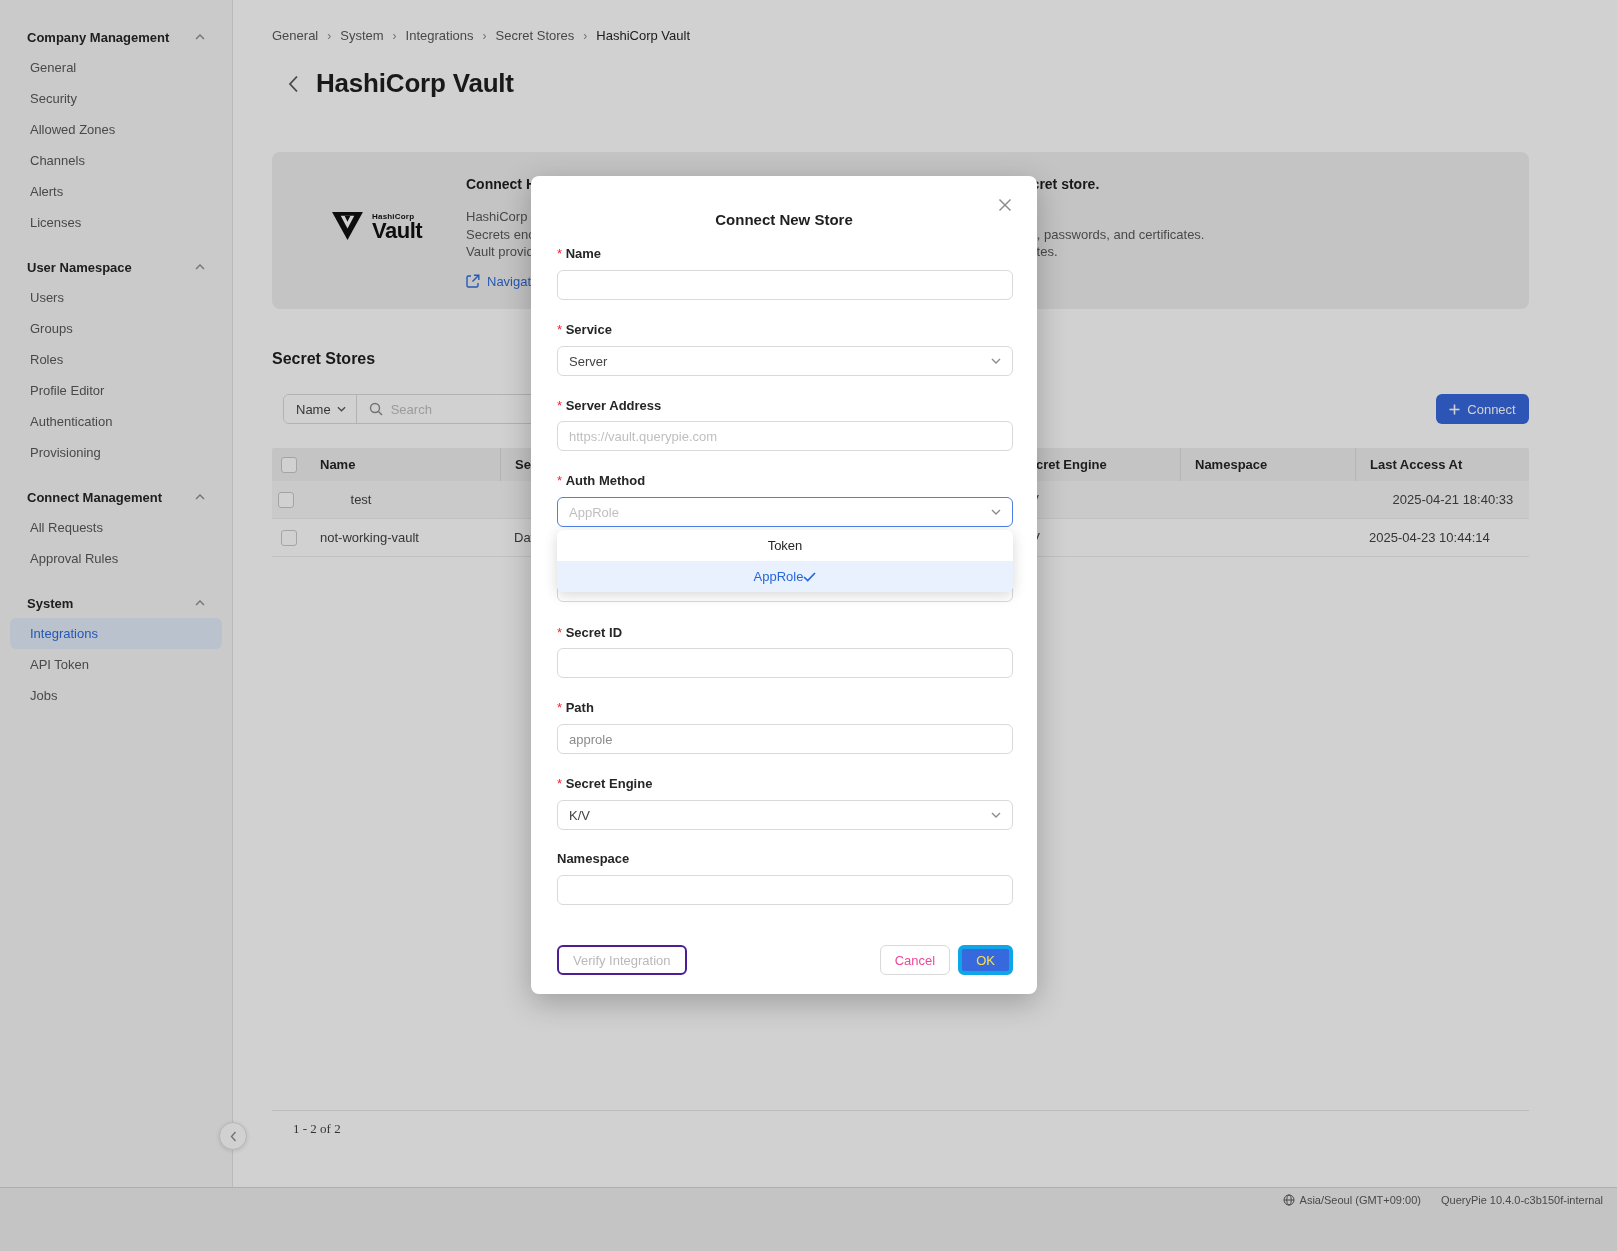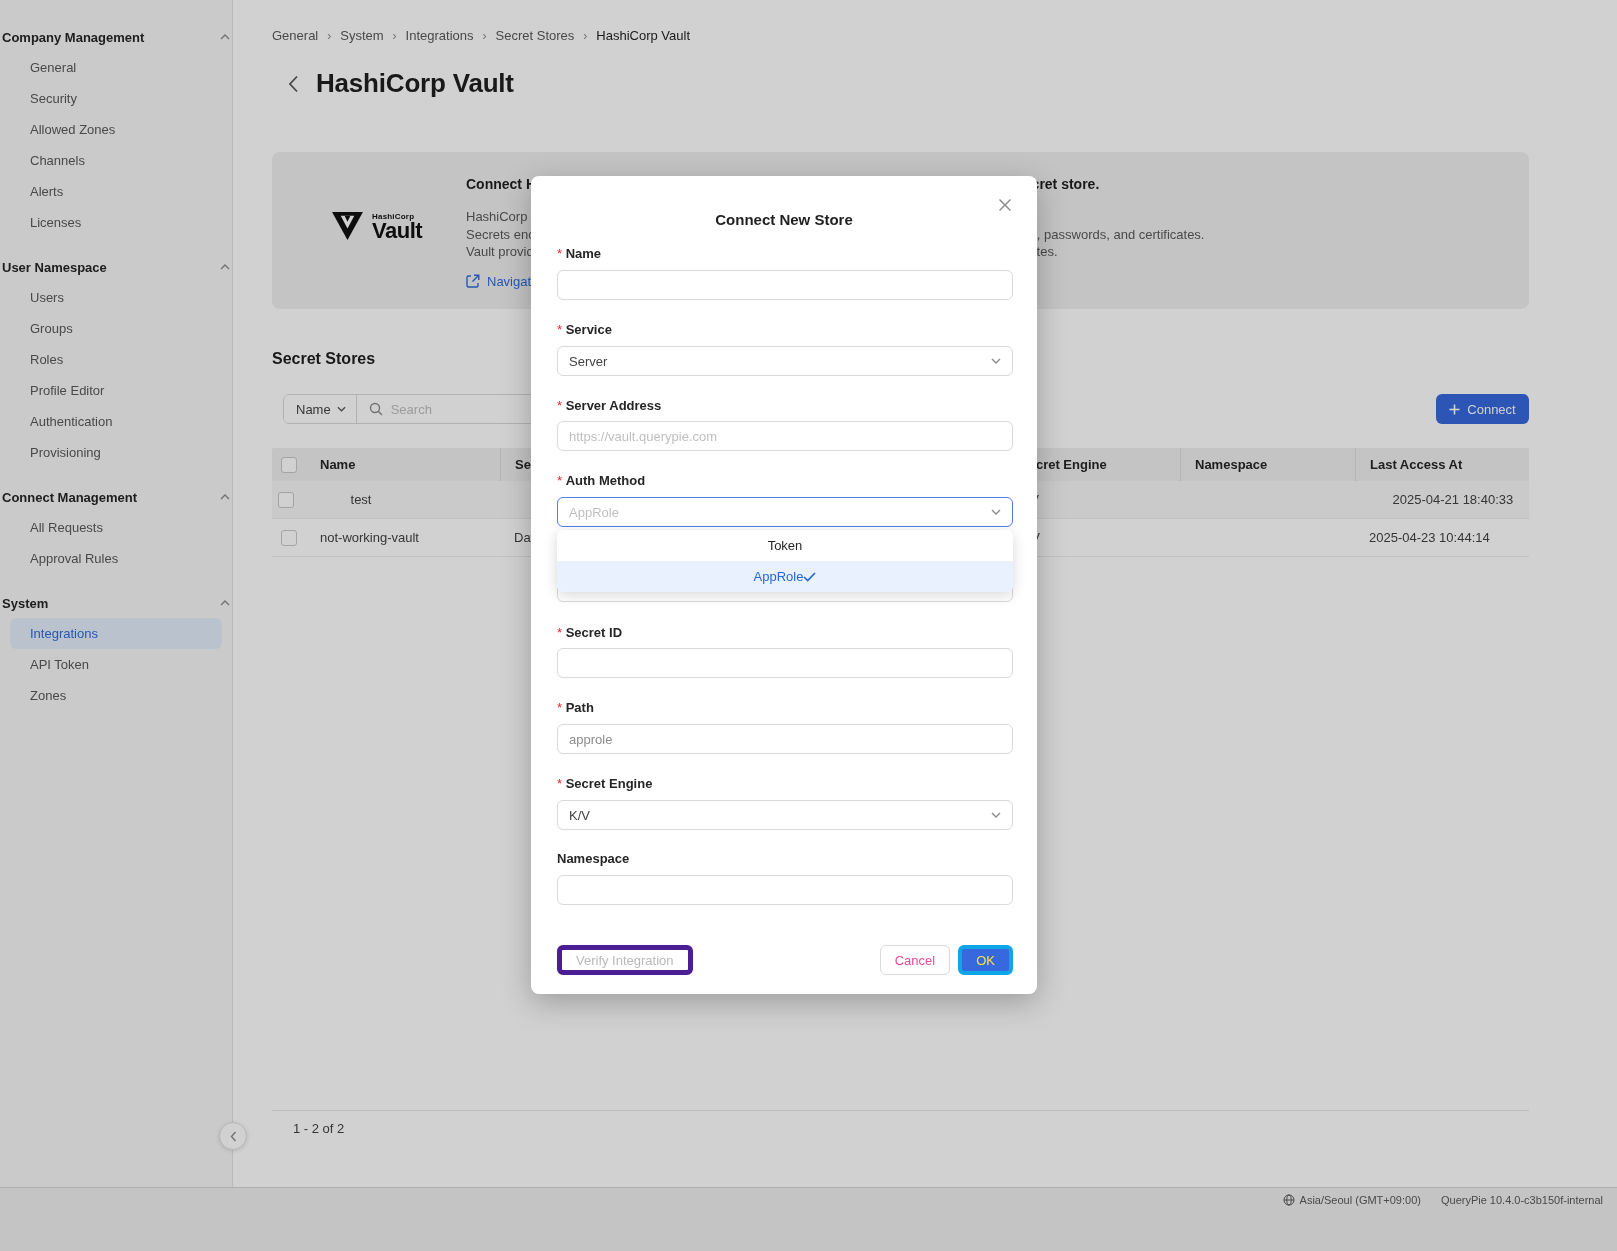--- a/index.html
+++ b/index.html
@@ -9,21 +9,21 @@
     background:#ffffff; color:#262626; overflow:hidden; position:relative;
   }
   
   .sidebar {
     position:absolute; left:0; top:0; width:233px; height:1251px;
     background:#f7f7f7; border-right:1px solid #e2e2e2; padding-top:22px; z-index:10;
   }
   .side-section { margin-bottom:14px; }
   .side-section-head {
     display:flex; align-items:center; justify-content:space-between;
-    padding:6px 2px; font-size:13px; font-weight:700; color:#262626; cursor:pointer;
+    padding:6px 27px; font-size:13px; font-weight:700; color:#262626; cursor:pointer;
     height:30px;
   }
   .side-item {
     height:31px; display:flex; align-items:center; padding-left:30px;
     font-size:13px; color:#595959; cursor:pointer; border-radius:6px; margin:0 10px 0 10px;
     padding-left:20px;
   }
   .side-item.active { background:#e3edfb; color:#2e6bdc; }
   
   .breadcrumb {
@@ -74,21 +74,21 @@
   .t-head .t-cell { color:#262626; font-weight:700; }
   .t-head .t-cell.sep { border-left:1px solid #dddddd; }
   .col-cb { width:34px; justify-content:center; padding:0; }
   .col-name { width:194px; }
   .col-service { width:505px; }
   .col-engine { width:175px; }
   .col-ns { width:175px; }
   .col-last { width:174px; }
   .cb { width:16px; height:16px; border:1px solid #c9c9c9; border-radius:3px; background:#fff; cursor:pointer; flex:0 0 auto; }
   .table-bottom-line { position:absolute; left:272px; top:1110px; width:1257px; border-top:1px solid #e6e6e6; z-index:5; }
-  .pagination { position:absolute; left:293px; top:1121px; font-size:13px; color:#434343; z-index:5; }
+  .pagination { position:absolute; left:293px; top:1121px; font-size:13px; color:#434343; z-index:5;font-family:Liberation Serif, serif; }
   
   .collapse-btn {
     position:absolute; left:219px; top:1122px; width:28px; height:28px; border-radius:50%;
     background:#fff; border:1px solid #e0e0e0; box-shadow:0 1px 4px rgba(0,0,0,0.12);
     display:flex; align-items:center; justify-content:center; z-index:20; cursor:pointer;
   }
   
   .statusbar {
     position:absolute; left:0; top:1187px; width:1617px; height:64px;
     background:#f0f0f0; border-top:1px solid #d5d5d5; z-index:15;
@@ -118,21 +118,21 @@
   .grey-value { color:#8c8c8c; }
   .dropdown {
     position:absolute; left:26px; top:354px; width:456px; background:#fff; border-radius:6px;
     box-shadow:0 3px 14px rgba(0,0,0,0.16); overflow:hidden; z-index:5;
   }
   .dd-option { height:31px; display:flex; align-items:center; justify-content:center; padding:0 12px; font-size:13px; color:#262626; cursor:pointer; }
   .dd-option.selected { background:#e8f1fd; color:#2667d9; }
   .modal-footer-left { position:absolute; left:26px; top:769px; }
   .modal-footer-right { position:absolute; right:24px; top:769px; display:flex; gap:8px; }
   .btn { height:30px; border-radius:6px; font-size:13px; font-family:inherit; cursor:pointer; display:flex; align-items:center; justify-content:center; padding:0 14px; }
-  .btn-ghost-disabled { background:#fff; border:5px solid #4c1d95; color:#b9b9b9; }
+  .btn-ghost-disabled { background:#fff; border:2px solid #4c1d95; color:#b9b9b9; }
   .btn-ghost { background:#fff; border:1px solid #d9d9d9; color:#ec4899; }
   .btn-primary { background:#3668de; border:4px solid #0ea5e9; color:#fde047; font-weight:400; }
   svg { display:block; }
 </style>
 </head>
 <body>
 
 <nav class="sidebar">
   <div class="side-section">
     <div class="side-section-head">
@@ -182,21 +182,21 @@
     <div class="side-section-head">
       <span>System</span>
       <span>
           <svg width="10" height="6" viewBox="0 0 10 6">
             <polyline points="1,5 5,1 9,5" fill="none" stroke="#8c8c8c" stroke-width="1.4"></polyline>
           </svg>
         </span>
     </div>
     <div class="side-item active">Integrations</div>
     <div class="side-item">API Token</div>
-    <div class="side-item">Zones</div>
+    <div class="side-item">Jobs</div>
   </div>
 </nav>
 
 <div class="breadcrumb">
   <span class="bc-item">General</span>
     <span class="bc-sep"></span>
   <span class="bc-item">System</span>
     <span class="bc-sep"></span>
   <span class="bc-item">Integrations</span>
     <span class="bc-sep"></span>

